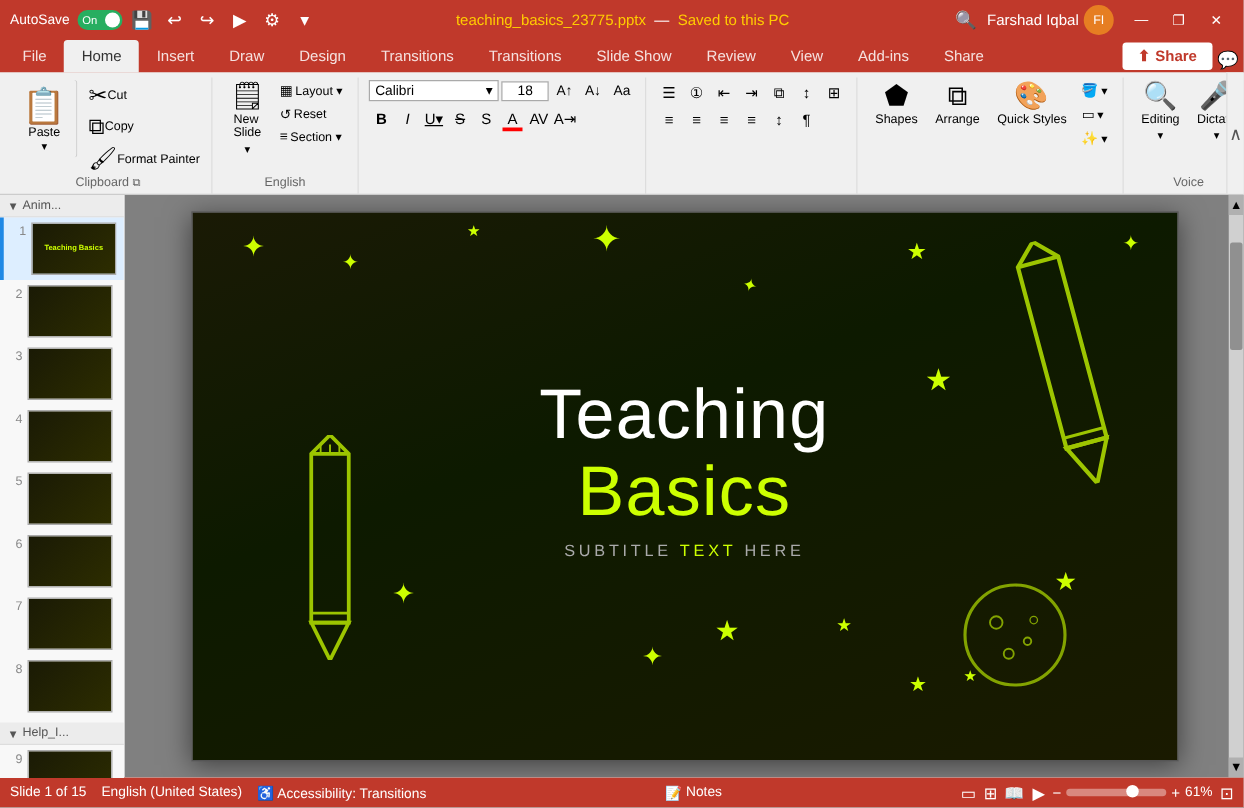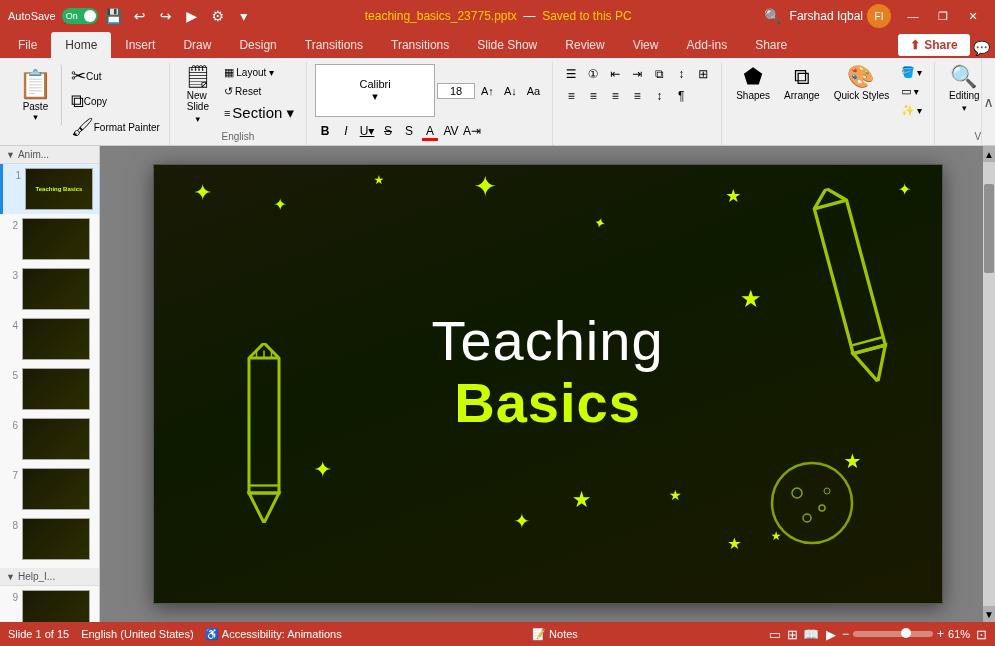--- a/index.html
+++ b/index.html
@@ -42,21 +42,21 @@
 
     
     .clipboard-group { padding: 0 6px; }
     .paste-btn { display: flex; flex-direction: column; align-items: center; padding: 4px 8px; cursor: pointer; border-radius: 3px; border-right: 1px solid #ccc; margin-right: 4px; }
     .paste-icon { font-size: 28px; }
     .clipboard-small-btns { display: flex; flex-direction: column; gap: 2px; justify-content: center; }
     .cs-btn { display: flex; align-items: center; padding: 1px 3px; cursor: pointer; border-radius: 2px; font-size: 18px; }
 
     
     .font-selector { display: flex; align-items: center; gap: 2px; margin-bottom: 2px; }
-    .font-box { border: 1px solid #aaa; background: white; padding: 13px 4px; font-size: 11px; width: 120px; display: flex; align-items: center; justify-content: space-between; flex-direction: column; }
+    .font-box { border: 1px solid #aaa; background: white; padding: 1px 4px; font-size: 11px; width: 104px; display: flex; align-items: center; justify-content: space-between; }
     .size-box { border: 1px solid #aaa; background: white; padding: 1px 4px; font-size: 11px; width: 38px; text-align: center; }
     .font-format-row { display: flex; gap: 1px; margin-bottom: 2px; }
     .fmt-btn { width: 20px; height: 20px; display: flex; align-items: center; justify-content: center; font-size: 12px; cursor: pointer; border-radius: 2px; }
     .fmt-btn.bold { font-weight: bold; }
     .fmt-btn.italic { font-style: italic; }
     .fmt-btn.underline { text-decoration: underline; }
 
     
     .main-area { display: flex; flex: 1; overflow: hidden; }
     .slide-panel { width: 100px; background: #f8f8f8; border-right: 1px solid #ccc; overflow-y: auto; overflow-x: hidden; flex-shrink: 0; }
@@ -164,41 +164,42 @@
         <div class="cs-btn">
             <span>⧉</span>
             <span style="font-size:10px;">Copy</span>
           </div>
         <div class="cs-btn">
             <span>🖌</span>
             <span style="font-size:10px;">Format Painter</span>
           </div>
       </div>
     </div>
+    <div class="ribbon-group-label">Clipboard <span style="font-size:9px;cursor:pointer;">⧉</span></div>
   </div>
 
   <div class="ribbon-group">
     <div class="ribbon-group-content">
       <div class="ribbon-btn-large">
         <span class="btn-icon">🗒</span>
         <span class="btn-label">New<br>Slide</span>
         <span style="font-size:9px;">▾</span>
       </div>
       <div style="display:flex;flex-direction:column;gap:2px;">
         <div class="ribbon-btn-small">
             <span>▦</span>
             <span style="font-size:10px;">Layout ▾</span>
           </div>
         <div class="ribbon-btn-small">
             <span>↺</span>
             <span style="font-size:10px;">Reset</span>
           </div>
         <div class="ribbon-btn-small">
             <span>≡</span>
-            <span style="font-size:15px;">Section ▾</span>
+            <span style="font-size:10px;">Section ▾</span>
           </div>
       </div>
     </div>
     <div class="ribbon-group-label">English</div>
   </div>
 
   <div class="ribbon-group">
     <div class="ribbon-group-content" style="flex-direction:column;">
       <div class="font-selector">
         <div class="font-box">
@@ -417,42 +418,45 @@
       <svg style="position:absolute;bottom:50px;right:80px;width:100px;height:100px;opacity:0.6;" viewBox="0 0 100 100">
         <circle cx="50" cy="50" r="40" fill="none" stroke="#ccff00" stroke-width="2.5"></circle>
         <circle cx="35" cy="40" r="5" fill="none" stroke="#ccff00" stroke-width="1.5"></circle>
         <circle cx="60" cy="55" r="3" fill="none" stroke="#ccff00" stroke-width="1.5"></circle>
         <circle cx="45" cy="65" r="4" fill="none" stroke="#ccff00" stroke-width="1.5"></circle>
         <circle cx="65" cy="38" r="3" fill="none" stroke="#ccff00" stroke-width="1"></circle>
       </svg>
 
       <div class="slide-title">
         <div style="font-size:56px;font-weight:300;color:white;letter-spacing:1px;line-height:1.1;">
-          <span>Teaching </span><span style="color:#ccff00;font-weight:bold;">Basics</span>
+          <span>Teaching </span><span style="color:#ccff00;font-weight:normal;">Basics</span>
+        </div>
+        <div style="font-size:13px;letter-spacing:3px;color:#aaa;margin-top:10px;text-transform:uppercase;">
+          <span>SUBTITLE </span><span style="color:#ccff00;">TEXT</span><span> HERE</span>
         </div>
       </div>
     </div>
 
     <div style="position:absolute;right:0;top:0;bottom:0;width:12px;background:#d0d0d0;display:flex;flex-direction:column;">
       <div style="width:100%;height:16px;background:#b0b0b0;display:flex;align-items:center;justify-content:center;cursor:pointer;font-size:10px;">▲</div>
       <div style="flex:1;position:relative;">
         <div style="position:absolute;top:5%;left:1px;right:1px;height:20%;background:#909090;border-radius:2px;"></div>
       </div>
       <div style="width:100%;height:16px;background:#b0b0b0;display:flex;align-items:center;justify-content:center;cursor:pointer;font-size:10px;">▼</div>
     </div>
   </div>
 </div>
 
 <div class="status-bar">
   <div class="status-left">
     <span>Slide 1 of 15</span>
     <span>English (United States)</span>
     <span>
       <span>♿</span>
-      <span>Accessibility: Animations</span>
+      <span>Accessibility: Transitions</span>
     </span>
   </div>
   <div class="status-center">
     <div class="notes-btn">
       <span>📝</span>
       <span>Notes</span>
     </div>
   </div>
   <div class="status-right">
     <div class="status-btn">▭</div>

